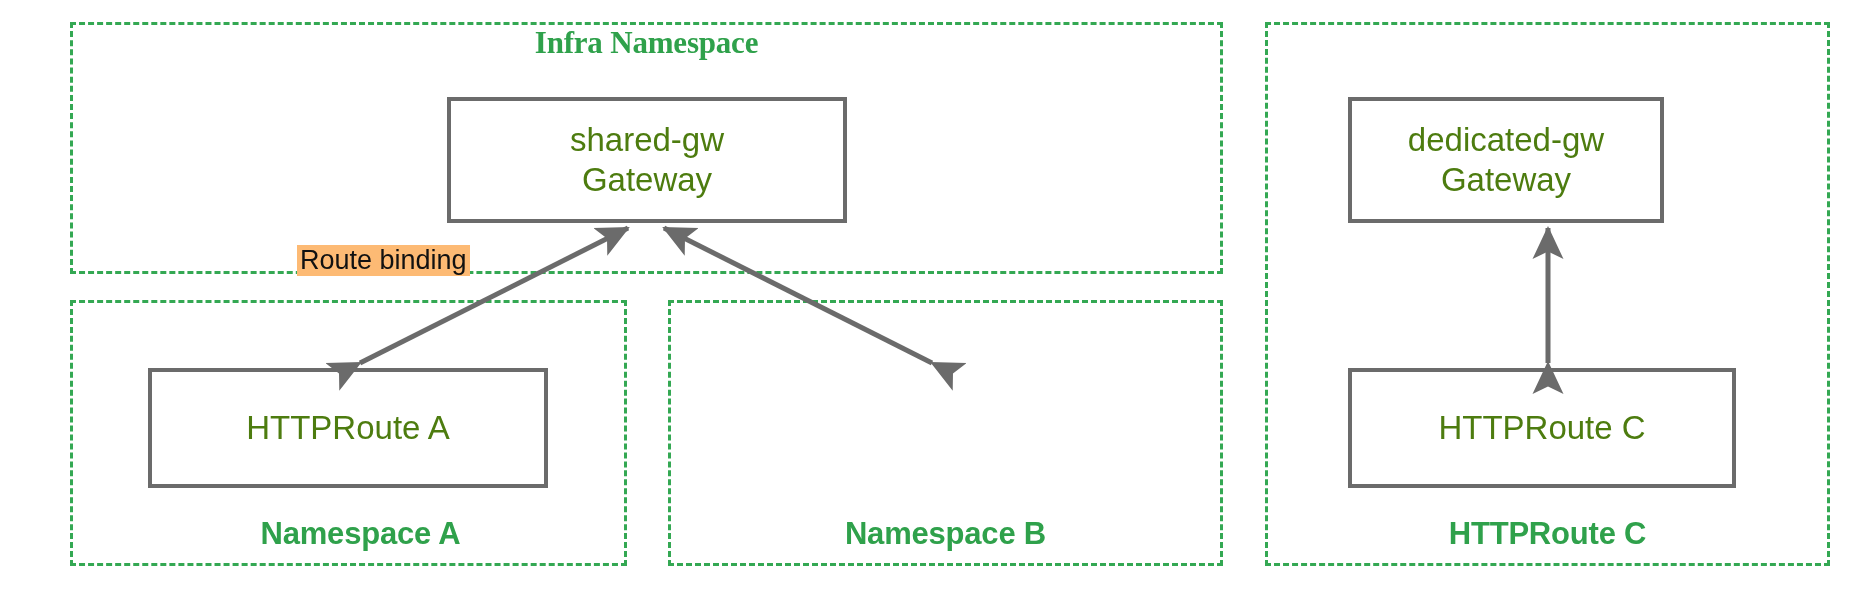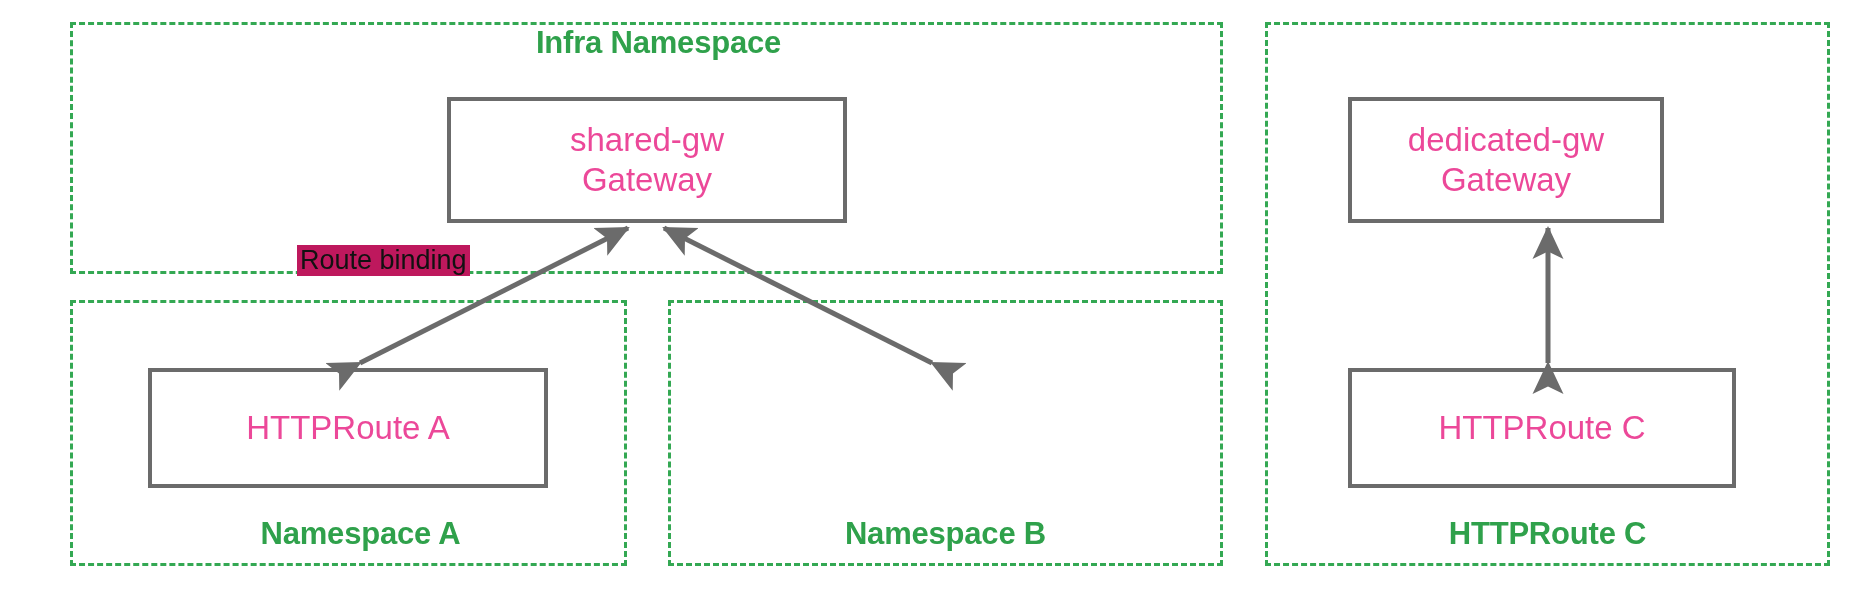--- a/index.html
+++ b/index.html
@@ -36,55 +36,55 @@
   
   .res-box {
     position: absolute;
     border: 4px solid #6B6B6B;
     background: #ffffff;
     box-sizing: border-box;
     display: flex;
     align-items: center;
     justify-content: center;
     text-align: center;
-    color: #ec4899;
+    color: #4d7c0f;
     font-size: 33px;
     line-height: 1.22;
     font-weight: normal;
   }
   .res-box .res-label {
     display: block;
     white-space: pre-line;
   }
   
   .edge-label {
     position: absolute;
     color: #111111;
     font-size: 27px;
     white-space: nowrap;
-    background: #be185d;
+    background: #fdba74;
     padding: 0 3px;
   }
   
   #arrows {
     position: absolute;
     left: 0;
     top: 0;
     width: 1860px;
     height: 600px;
     pointer-events: none;
   }
 </style>
 </head>
 <body>
 
 <div id="canvas">
 
   <div class="ns-panel" style="left:70px; top:22px; width:1153px; height:252px;"></div>
-  <div class="ns-title" style="left:82px; top:25px; width:1153px;">Infra Namespace</div>
+  <div class="ns-title" style="left:70px; top:25px; width:1153px;font-family:Liberation Serif, serif;">Infra Namespace</div>
 
   <div class="ns-panel" style="left:70px; top:300px; width:557px; height:266px;"></div>
   <div class="ns-title" style="left:82px; top:516px; width:557px;">Namespace A</div>
 
   <div class="ns-panel" style="left:668px; top:300px; width:555px; height:266px;"></div>
   <div class="ns-title" style="left:668px; top:516px; width:555px;">Namespace B</div>
 
   <div class="ns-panel" style="left:1265px; top:22px; width:565px; height:544px;"></div>
   <div class="ns-title" style="left:1265px; top:516px; width:565px;">HTTPRoute C</div>
 

